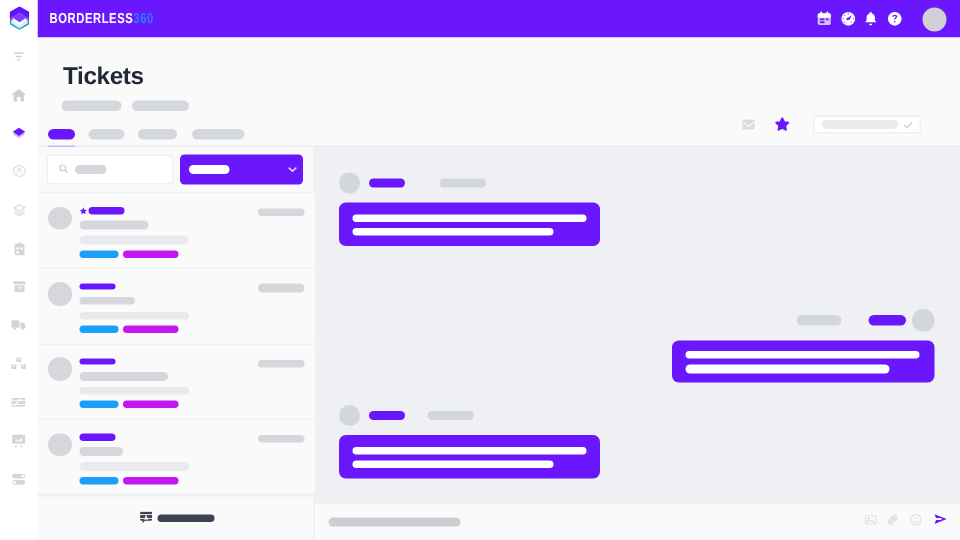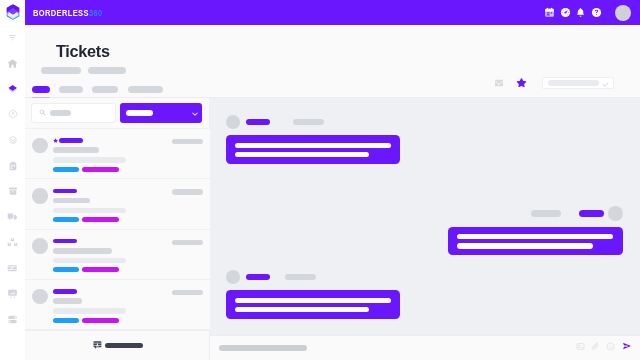--- a/index.html
+++ b/index.html
@@ -42,21 +42,21 @@
   .tb-btn { width:11px; height:11px; display:flex; align-items:center; justify-content:center; }
   .tb-btn svg { display:block; }
   .tb-avatar { width:16px; height:16px; border-radius:50%; background:#cfd1d6; margin-left:8.5px; }
 
   
   .content {
     position:absolute; left:25px; top:25px; right:0; bottom:0;
     background:#fafafb;
   }
   .page-title {
-    position:absolute; left:31px; top:17.5px;
+    position:absolute; left:17px; top:17.5px;
     font-size:16.2px; font-weight:700; color:#212734; letter-spacing:-.25px; line-height:1.1;
   }
   .sub-pills { position:absolute; left:16px; top:42px; display:flex; gap:7px; }
   .sub-pill { height:7px; border-radius:4px; background:#d4d7dc; }
 
   .tabs { position:absolute; left:0; top:60.8px; width:100%; height:14px; }
   .tabs-inner { position:absolute; left:7px; top:0; display:flex; gap:9.7px; align-items:center; }
   .tab { height:7px; border-radius:4px; background:#d4d7dc; }
   .tab.active { background:#6b17fd; }
   .tab-underline { position:absolute; left:7px; top:11.2px; width:17.7px; height:1.3px; background:#cfb4fd; border-radius:1px; z-index:2; }

